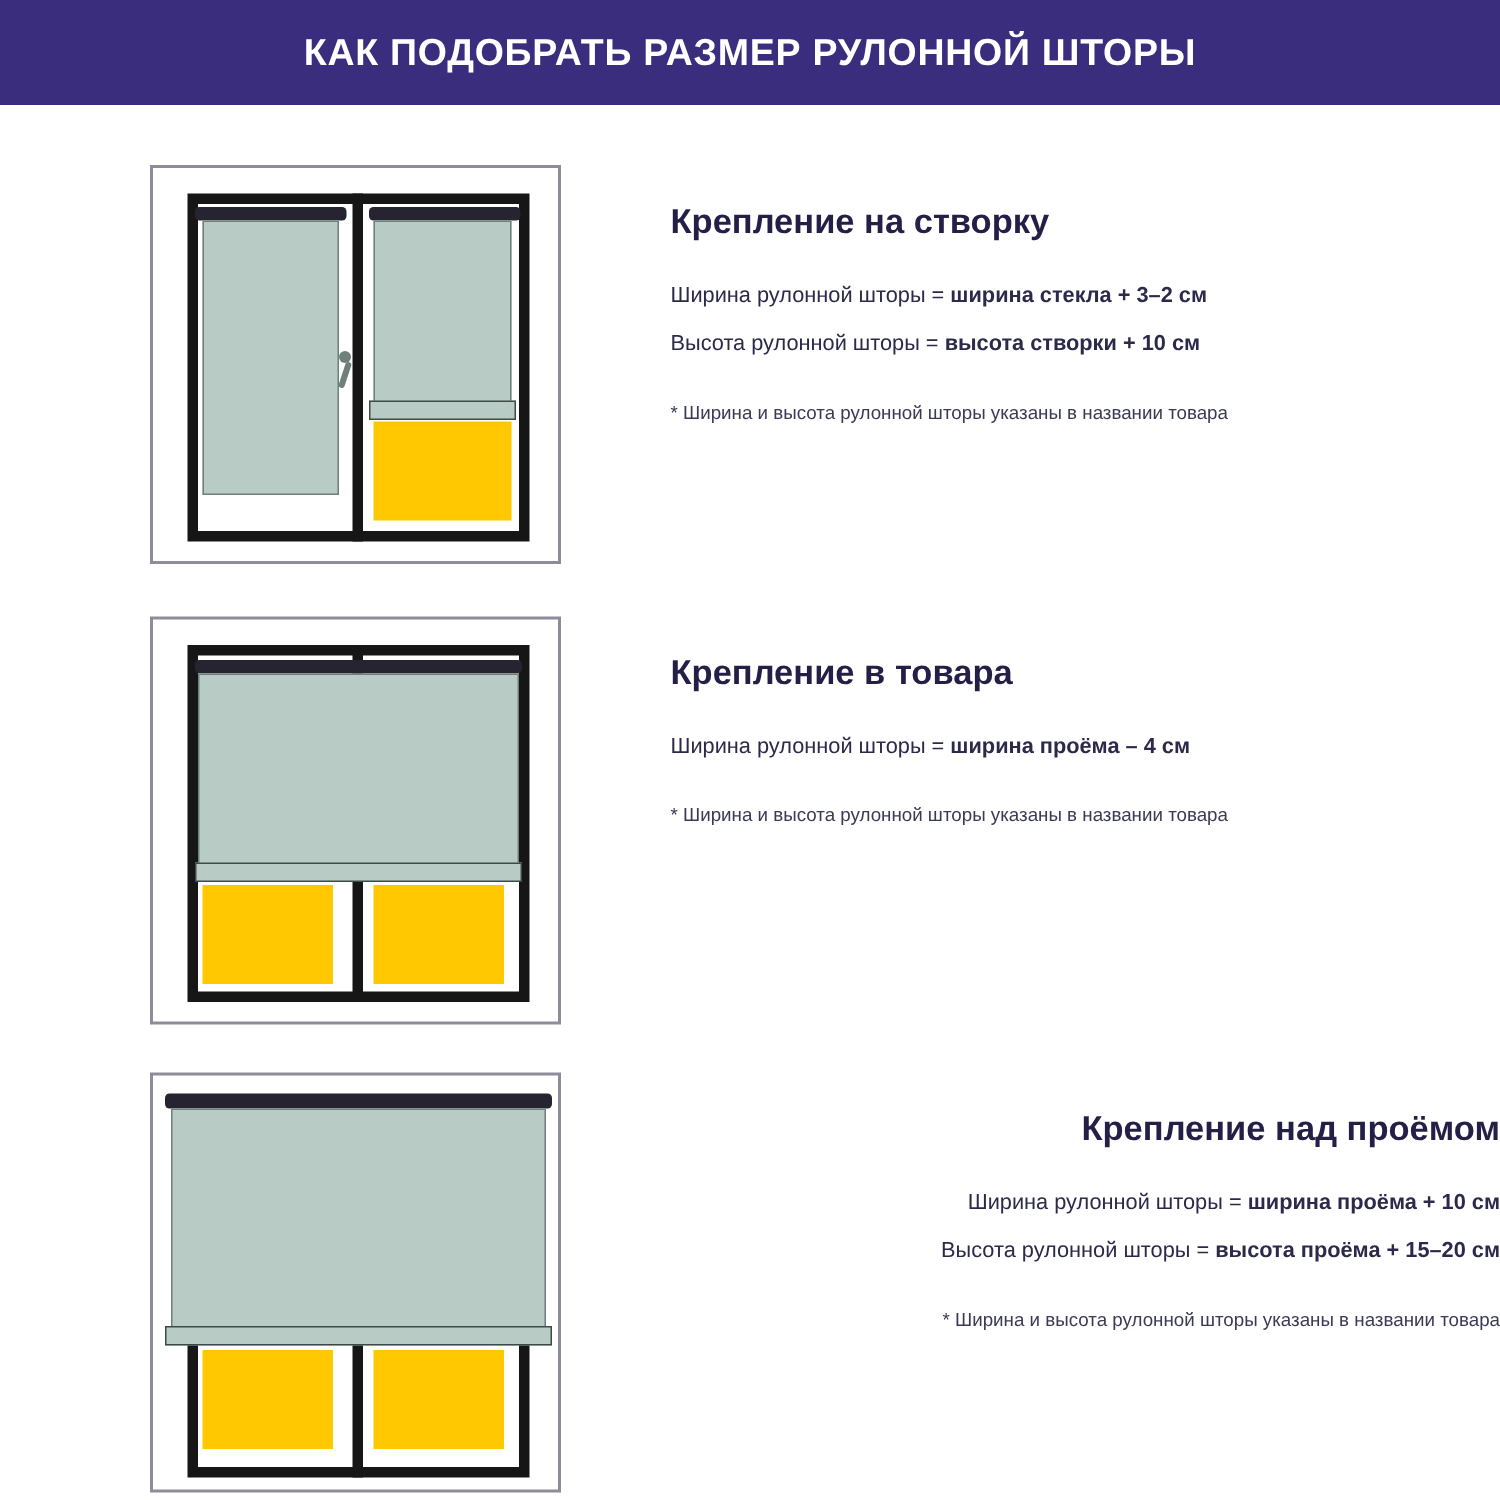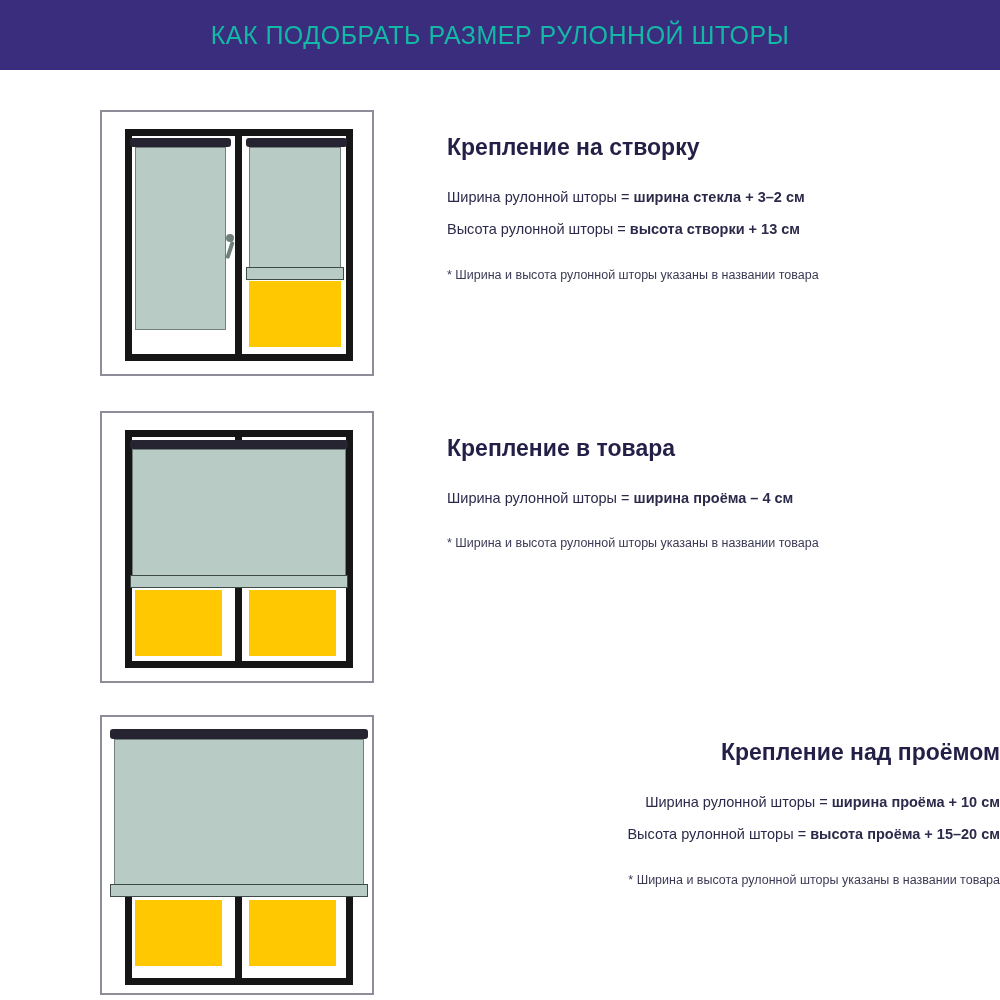--- a/index.html
+++ b/index.html
@@ -16,23 +16,23 @@
   }
 
   .header {
     height: 70px;
     background: #3b2d7e;
     display: flex;
     align-items: center;
     justify-content: center;
   }
   .header-title {
-    color: #14b8a6;
+    color: #ffffff;
     font-size: 25px;
-    font-weight: normal;
+    font-weight: bold;
     letter-spacing: 0.5px;
     text-align: center;
     text-transform: uppercase;
   }
 
   .sections {
     padding: 0;
   }
 
   .section {
@@ -158,21 +158,21 @@
         <div class="handle" style="left:126px; top:129px; width:4px; height:18px; transform:rotate(18deg);"></div>
       </div>
     </div>
 
     <div class="text-col">
       <h2 class="sec-title">Крепление на створку</h2>
       <p class="formula">
         <span>Ширина рулонной шторы = </span><b>ширина стекла + 3–2 см</b>
       </p>
       <p class="formula">
-        <span>Высота рулонной шторы = </span><b>высота створки + 13 см</b>
+        <span>Высота рулонной шторы = </span><b>высота створки + 10 см</b>
       </p>
       <p class="note">* Ширина и высота рулонной шторы указаны в названии товара</p>
     </div>
   </div>
 
   <div class="section section-2">
 
     <div class="figure" style="height:272px;">
       <div class="win-outer" style="position:absolute; left:0; top:0; width:274px; height:272px;">
 

